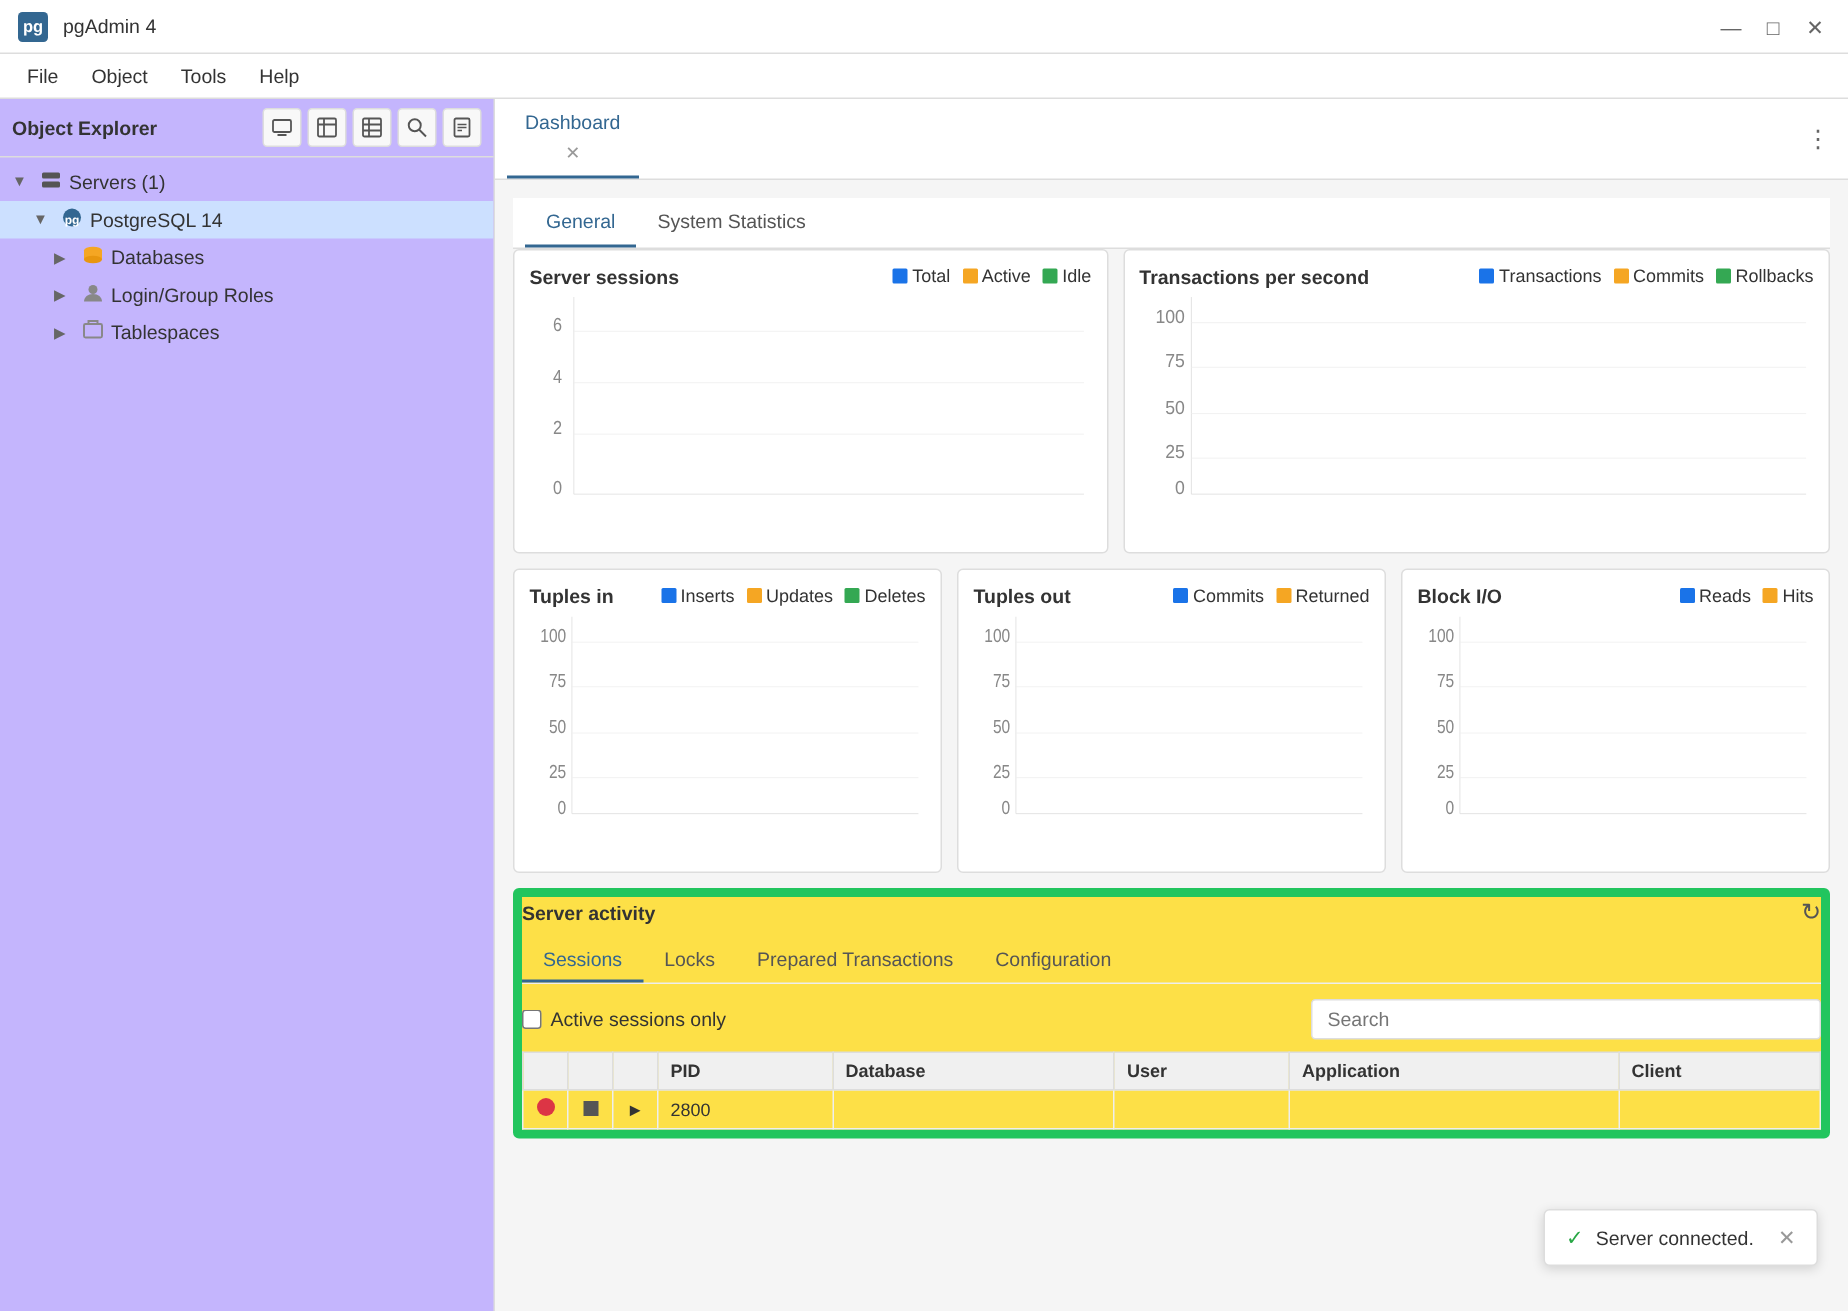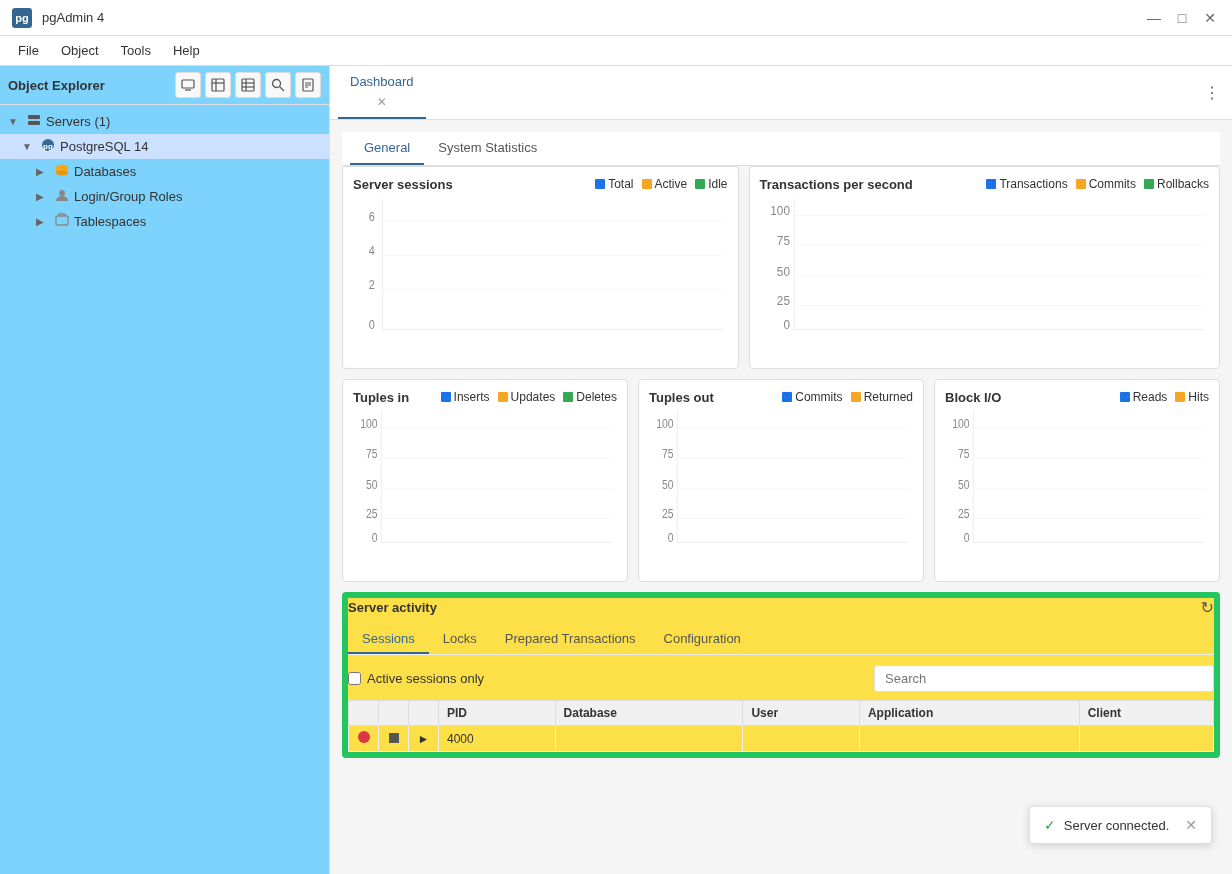--- a/index.html
+++ b/index.html
@@ -13,21 +13,21 @@
     .titlebar-btn { width: 20px; height: 20px; display: flex; align-items: center; justify-content: center; cursor: pointer; color: #666; font-size: 14px; }
 
     
     .menubar { background: #fff; height: 30px; display: flex; align-items: center; padding: 0 8px; border-bottom: 1px solid #ddd; gap: 2px; }
     .menu-item { padding: 4px 10px; cursor: pointer; border-radius: 3px; font-size: 13px; }
 
     
     .main-layout { display: flex; height: calc(874px - 66px); }
 
     
-    .left-panel { width: 330px; background: #7dd3fc; border-right: 1px solid #ddd; display: flex; flex-direction: column; }
+    .left-panel { width: 330px; background: #c4b5fd; border-right: 1px solid #ddd; display: flex; flex-direction: column; }
     .left-toolbar { display: flex; align-items: center; padding: 6px 8px; border-bottom: 1px solid #ddd; gap: 4px; }
     .left-toolbar-title { font-size: 13px; font-weight: 600; flex: 1; color: #333; }
     .toolbar-btn { width: 26px; height: 26px; display: flex; align-items: center; justify-content: center; border: 1px solid #ddd; border-radius: 3px; cursor: pointer; background: #f8f8f8; color: #555; font-size: 13px; }
     .tree { padding: 4px 0; overflow-y: auto; flex: 1; }
     .tree-item { display: flex; align-items: center; padding: 3px 8px; cursor: pointer; gap: 4px; }
     .tree-item.selected { background: #cce0ff; }
     .tree-item .chevron { font-size: 10px; color: #666; width: 14px; }
     .tree-level-1 { padding-left: 8px; }
     .tree-level-2 { padding-left: 22px; }
     .tree-level-3 { padding-left: 36px; }
@@ -437,21 +437,21 @@
           </thead>
           <tbody>
             <tr>
               <td class="col-action">
                 <span style="display:inline-block;width:12px;height:12px;border-radius:50%;background:#dc3545;"></span>
               </td>
               <td class="col-action">
                 <span style="display:inline-block;width:10px;height:10px;background:#555;"></span>
               </td>
               <td class="col-action">►</td>
-              <td>4000</td>
+              <td>2800</td>
               <td></td>
               <td></td>
               <td></td>
               <td></td>
             </tr>
           </tbody>
         </table>
       </div>
     </div>
   </div>

